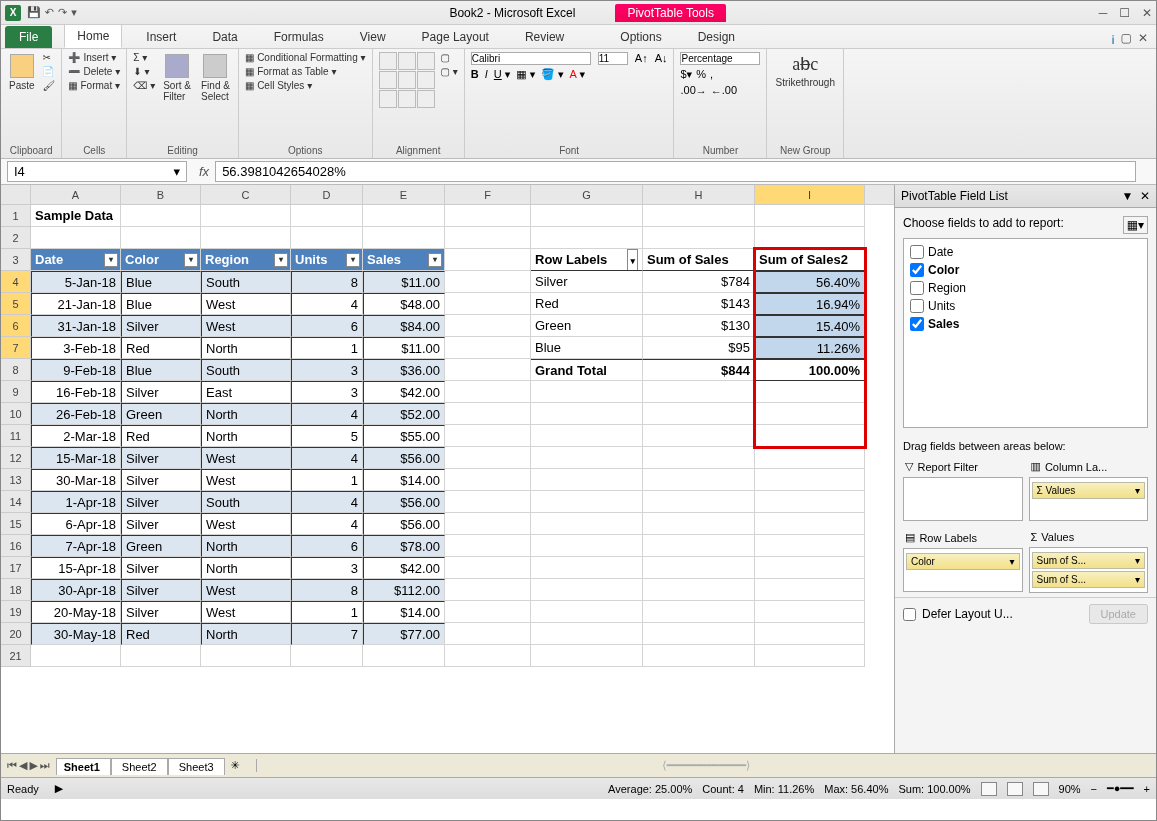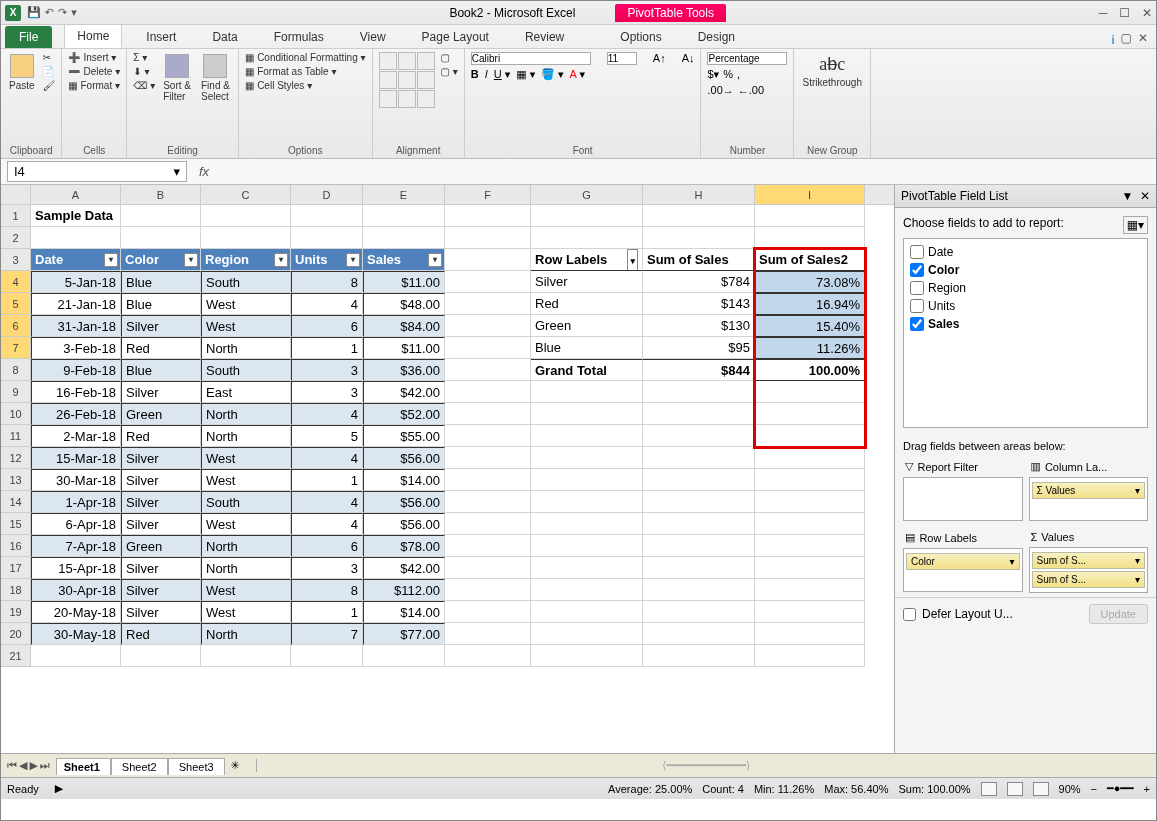--- a/index.html
+++ b/index.html
@@ -206,21 +206,21 @@
       </div>
       <div class="smallbtns">
         <span class="sbtn">▢</span>
         <span class="sbtn">▢ ▾</span>
       </div>
     </div>
     <div class="glabel">Alignment</div>
   </div>
   <div class="group">
     <div class="gbody" style="flex-direction:column;gap:3px">
-      <div style="display:flex;gap:16px">
+      <div style="display:flex;gap:7px">
         <input style="width: 120px;" value="Calibri">
         <input style="width: 30px;" value="11">
         <span>A↑</span>
         <span>A↓</span>
       </div>
       <div style="display:flex;gap:6px">
         <span><b>B</b></span>
         <span><i>I</i></span>
         <span><u>U</u> ▾</span>
         <span>▦ ▾</span>
@@ -255,20 +255,21 @@
     <div class="glabel">New Group</div>
   </div>
 </div>
 
 <div class="fbar">
   <div class="namebox">
       <span>I4</span>
       <span>▾</span>
     </div>
   <span class="fx">fx</span>
+  <div class="formula">56.3981042654028%</div>
 </div>
 
 <div class="gridwrap">
   <div class="grid">
     <div class="colhdr">
       <div class="rowhcell"></div>
       <div id="colhdrs" style="display: flex;">
           <div class="ch" style="width: 90px;">A</div>
           <div class="ch" style="width: 80px;">B</div>
           <div class="ch" style="width: 90px;">C</div>
@@ -320,21 +321,21 @@
         <div class="row">
           <div class="rh sel">4</div>
           <div class="cell tblcell numcell bandeven" style="width: 90px;">5-Jan-18</div>
           <div class="cell tblcell bandeven" style="width: 80px;">Blue</div>
           <div class="cell tblcell bandeven" style="width: 90px;">South</div>
           <div class="cell tblcell numcell bandeven" style="width: 72px;">8</div>
           <div class="cell tblcell numcell bandeven" style="width: 82px;">$11.00</div>
           <div class="cell" style="width: 86px;"></div>
           <div class="cell" style="width: 112px;">Silver</div>
           <div class="cell numcell" style="width: 112px;">$784</div>
-          <div class="cell numcell pivsel" style="width: 110px; border: 1px solid rgb(51, 51, 51);">73.08%</div>
+          <div class="cell numcell pivsel" style="width: 110px; border: 1px solid rgb(51, 51, 51);">56.40%</div>
         </div>
         <div class="row">
           <div class="rh sel">5</div>
           <div class="cell tblcell numcell bandodd" style="width: 90px;">21-Jan-18</div>
           <div class="cell tblcell bandodd" style="width: 80px;">Blue</div>
           <div class="cell tblcell bandodd" style="width: 90px;">West</div>
           <div class="cell tblcell numcell bandodd" style="width: 72px;">4</div>
           <div class="cell tblcell numcell bandodd" style="width: 82px;">$48.00</div>
           <div class="cell" style="width: 86px;"></div>
           <div class="cell" style="width: 112px;">Red</div>

